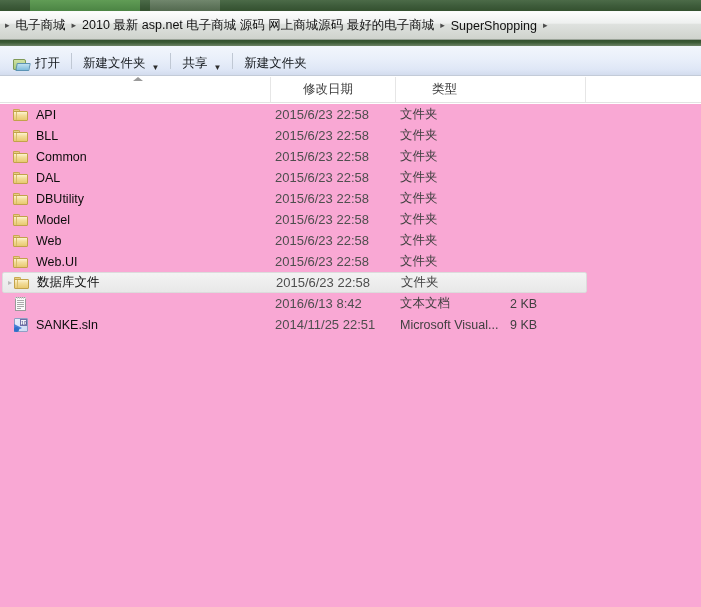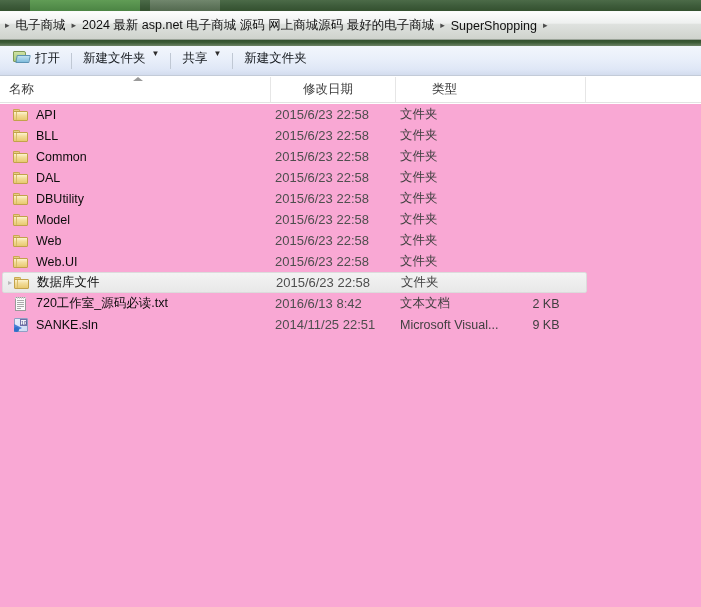--- a/index.html
+++ b/index.html
@@ -86,21 +86,21 @@
     background: linear-gradient(to bottom, #f2f6fc 0%, #e9effa 45%, #dfe7f6 80%, #d3dcee 100%);
     border-bottom: 1px solid #c3cbd8;
     box-sizing: border-box;
     display: flex;
     align-items: center;
     padding-left: 4px;
     overflow: hidden;
   }
   .tb-item {
     display: flex;
-    align-items: flex-start;
+    align-items: flex-end;
     height: 22px;
     padding: 0 9px;
     font-size: 12.5px;
     color: #15191e;
     white-space: nowrap;
     border-radius: 2px;
     cursor: default;
   }
   .tb-sep {
     width: 1px; height: 16px;
@@ -226,21 +226,21 @@
     left: 400px;
     font-size: 12.5px;
     color: #3f3f3f;
     white-space: nowrap;
   }
   .row.sel .type { left: 398px; }
   .row .size {
     position: absolute;
     left: 510px;
     width: 72px;
-    text-align: center;
+    text-align: left;
     font-size: 12.5px;
     color: #3f3f3f;
     white-space: nowrap;
   }
 
   
   .ic {
     width: 16px; height: 14px;
     position: relative;
     flex: none;
@@ -342,21 +342,21 @@
 
 <div class="chrome-top">
   <div class="gleam"></div>
   <div class="gleam2"></div>
 </div>
 
 <div class="addressbar">
   <span class="crumb-arrow">▸</span>
   <span class="crumb">电子商城</span>
   <span class="crumb-arrow">▸</span>
-  <span class="crumb">2024 最新 asp.net 电子商城 源码 网上商城源码 最好的电子商城</span>
+  <span class="crumb">2010 最新 asp.net 电子商城 源码 网上商城源码 最好的电子商城</span>
   <span class="crumb-arrow">▸</span>
   <span class="crumb">SuperShopping</span>
   <span class="crumb-arrow">▸</span>
 </div>
 
 <div class="chrome-mid"></div>
 
 <div class="toolbar">
   <div class="tb-item">
     <span class="icon-open">
@@ -376,21 +376,20 @@
     <span class="tb-caret">▼</span>
   </div>
   <div class="tb-sep"></div>
   <div class="tb-item">
     <span>新建文件夹</span>
   </div>
 </div>
 
 <div class="colhead">
   <div class="sort-indicator"></div>
-  <div class="cell" style="left:0px;width:270px;">名称</div>
   <div class="cell div" style="left:270px;width:125px;padding-left:32px;">修改日期</div>
   <div class="cell div" style="left:395px;width:115px;padding-left:36px;">类型</div>
   <div class="cell div" style="left:585px;width:116px;"></div>
 </div>
 
 <div class="filelist">
     <div class="row">
       <span class="nm">
         <span class="ic ic-folder">
           <span class="tab"></span>
@@ -512,21 +511,20 @@
       <span class="nm">
         <span class="ic ic-txt">
           <span class="page"></span>
           <span class="curl"></span>
           <span class="line l1"></span>
           <span class="line l2"></span>
           <span class="line l3"></span>
           <span class="line l4"></span>
           <span class="line l5"></span>
         </span>
-        <span class="label">720工作室_源码必读.txt</span>
       </span>
       <span class="date">2016/6/13 8:42</span>
       <span class="type">文本文档</span>
       <span class="size">2 KB</span>
     </div>
     <div class="row">
       <span class="nm">
         <span class="ic ic-sln">
           <span class="plate"></span>
           <span class="tri"></span>

